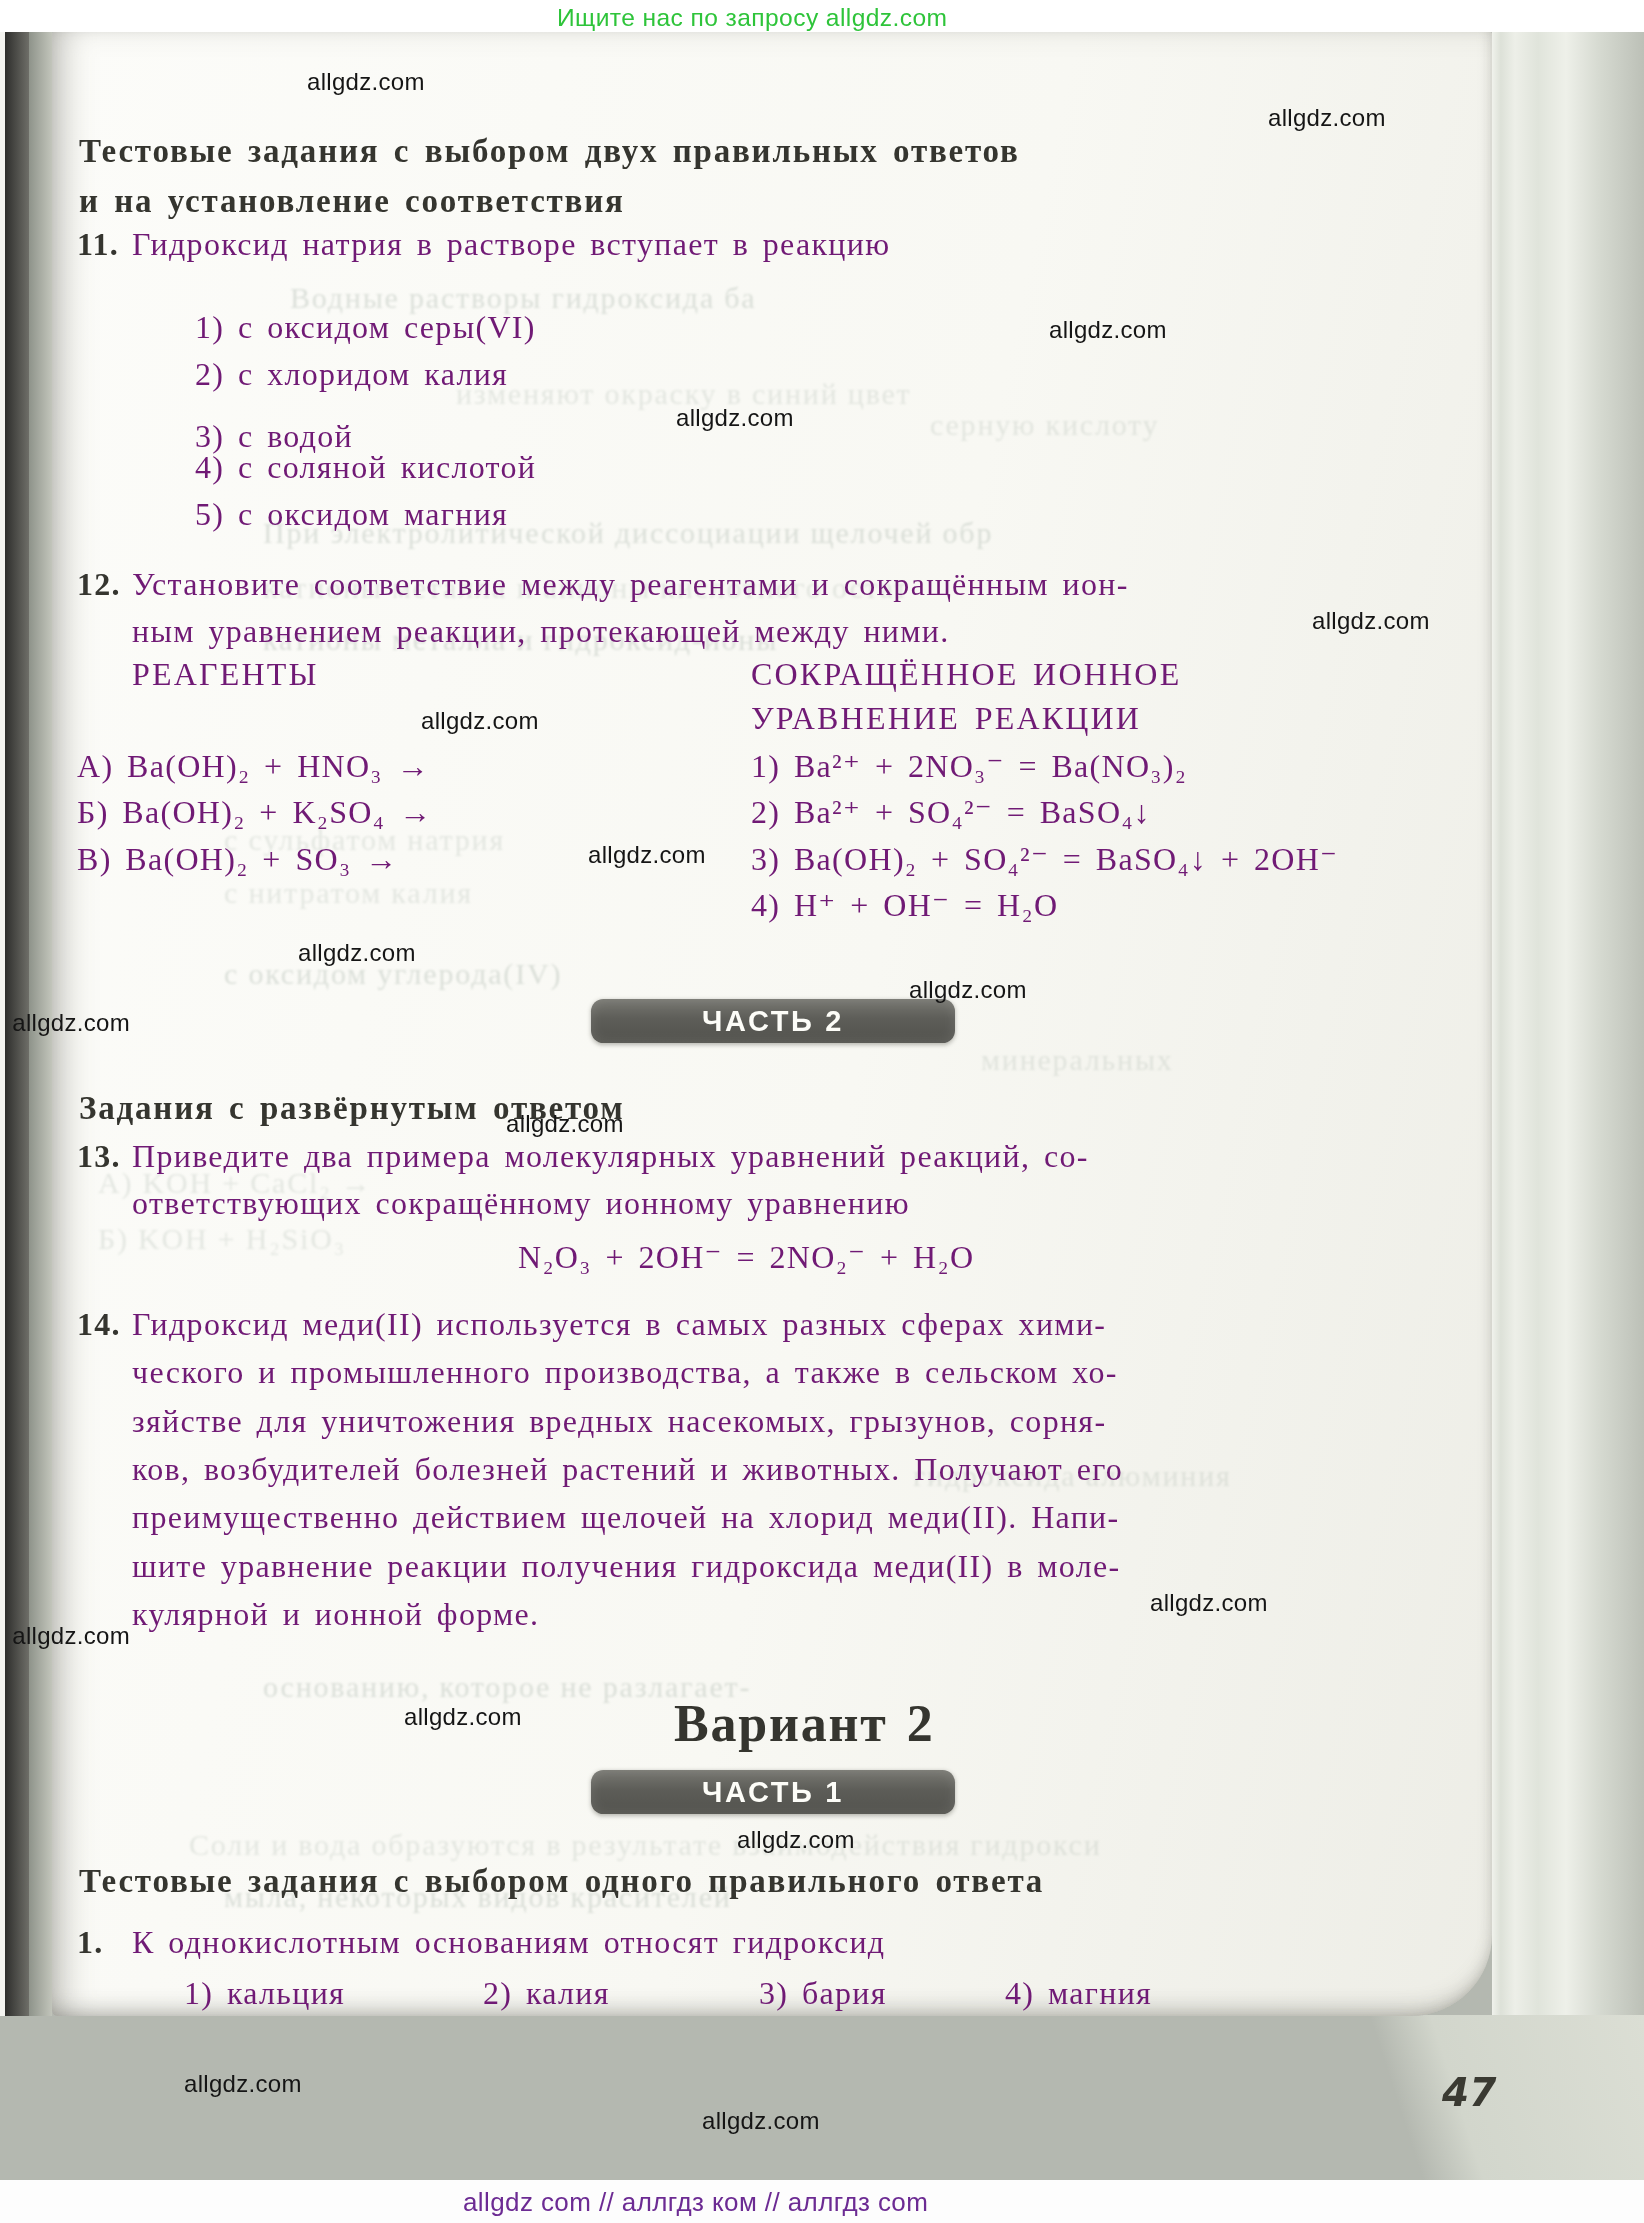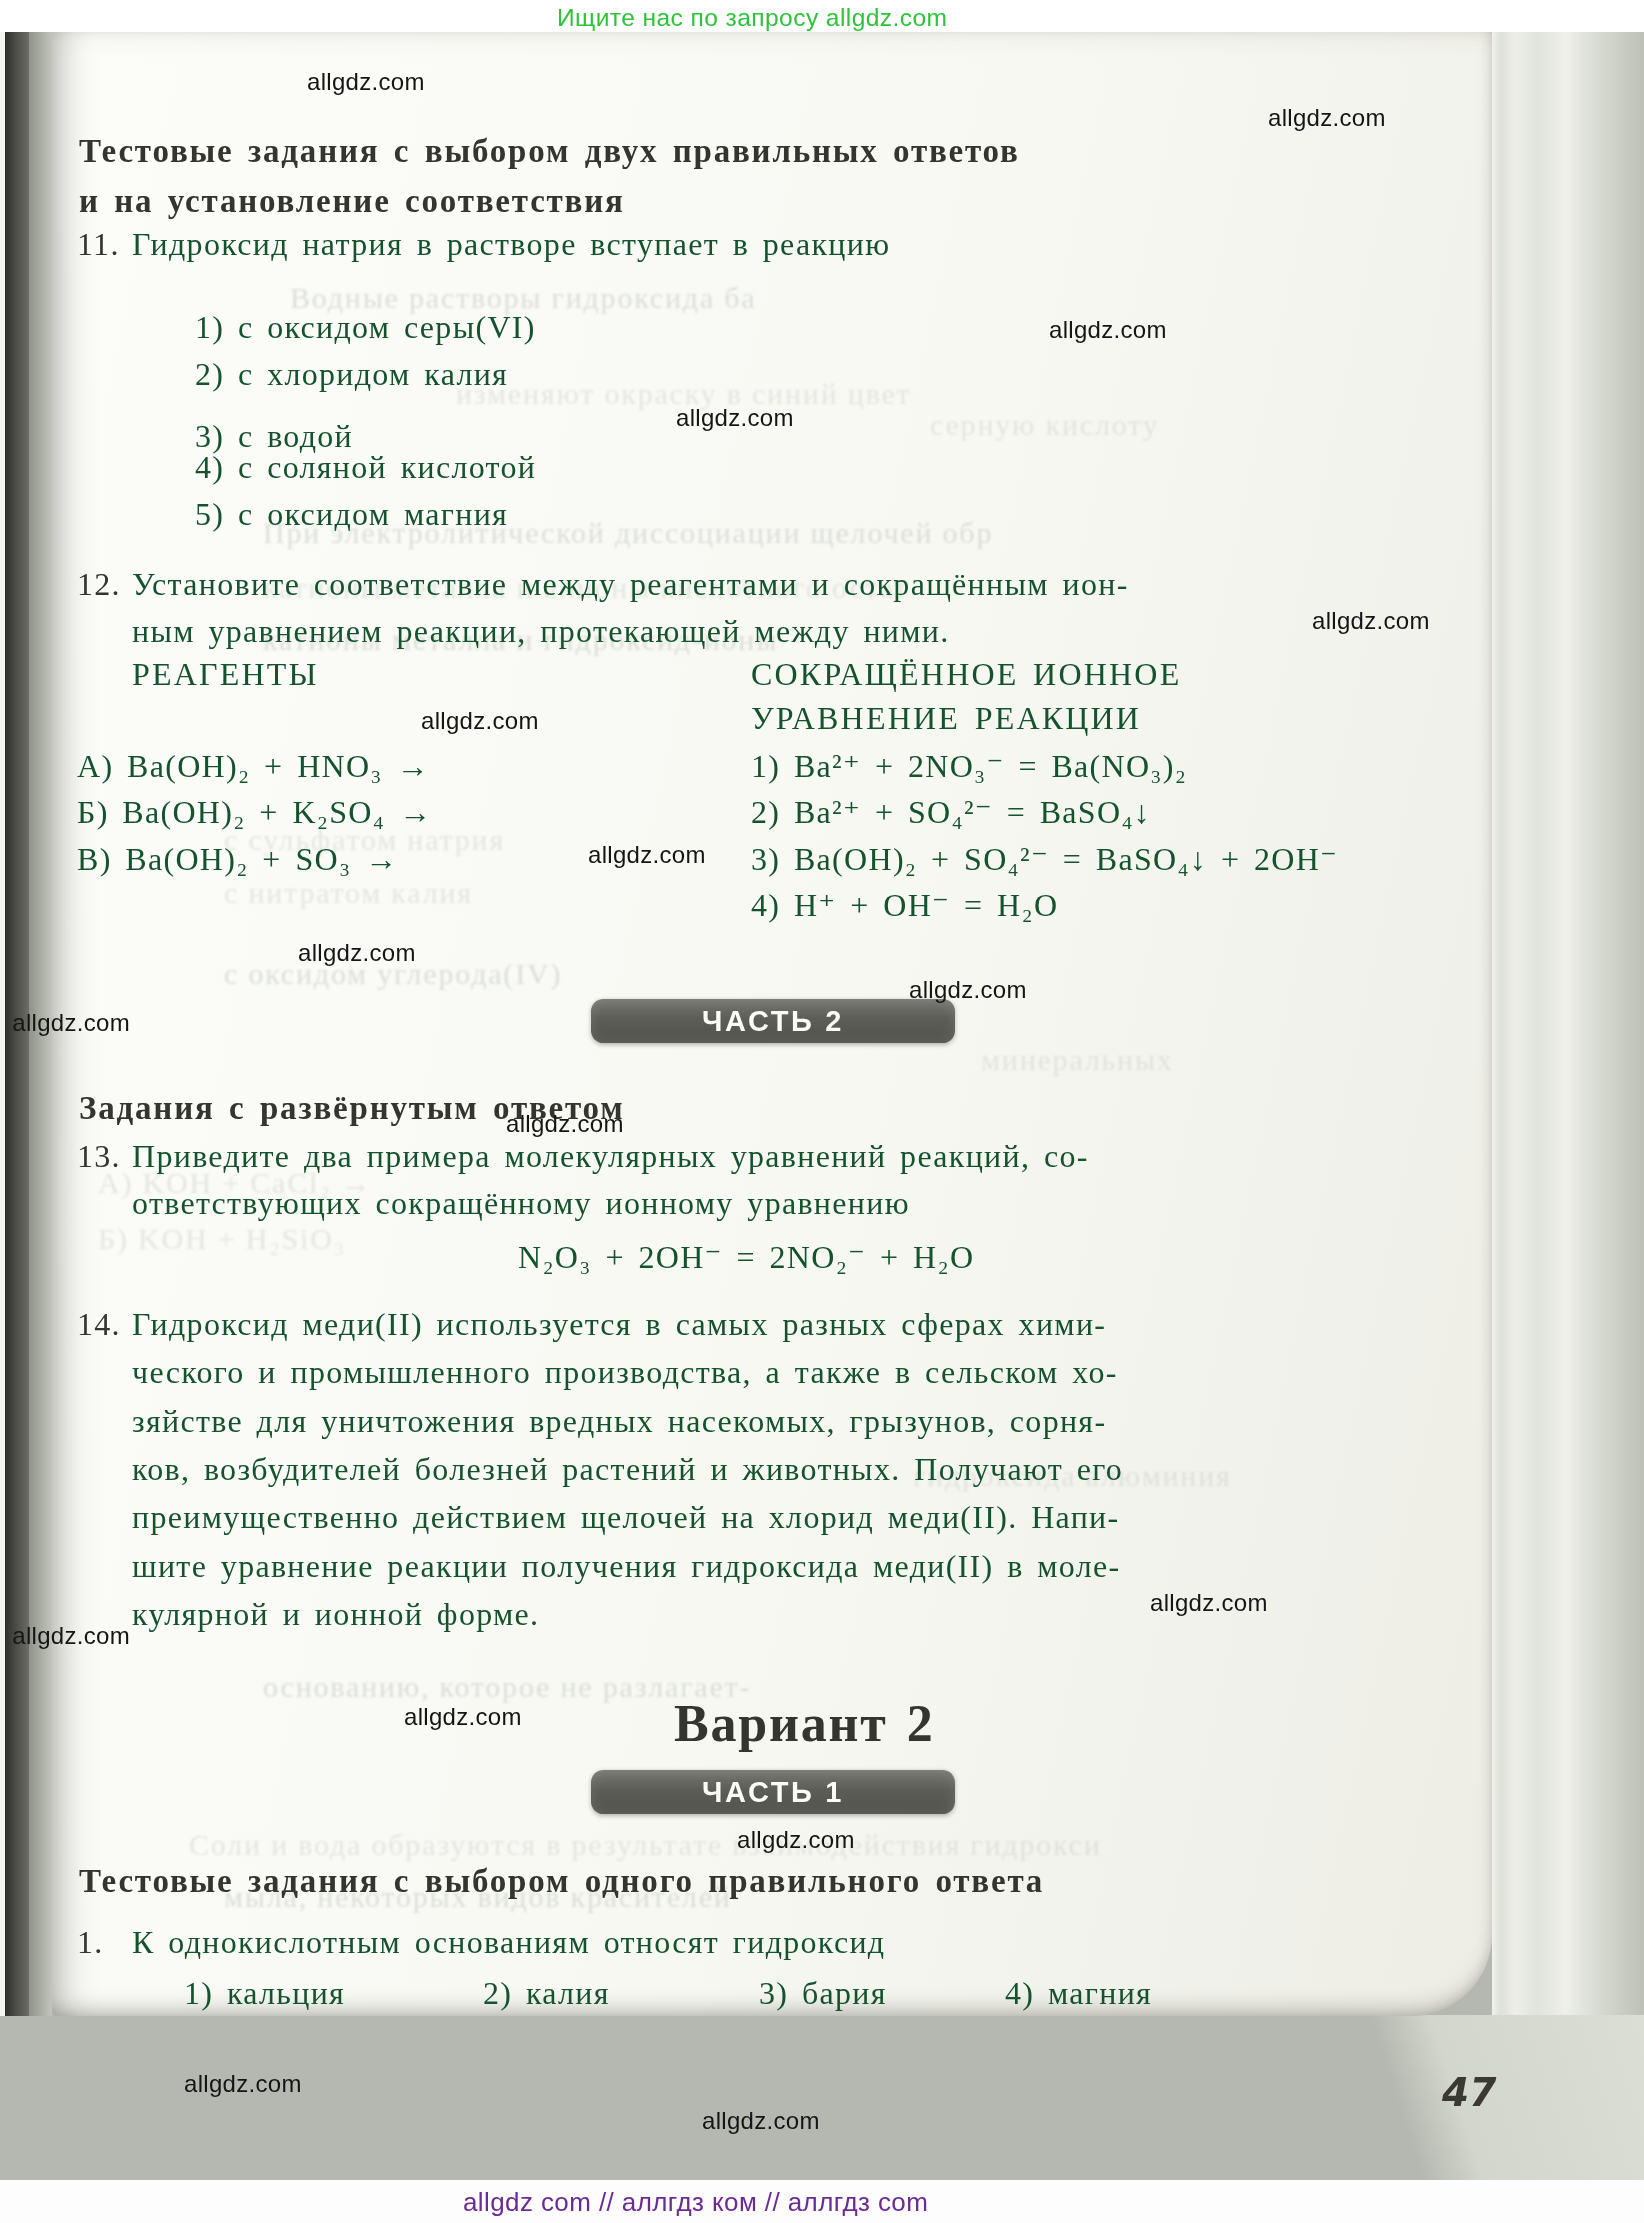--- a/index.html
+++ b/index.html
@@ -28,23 +28,23 @@
                      #eef0e9 74px,#d6dad1 107px,#c7cbc2 133px,#bcc0b7 152px);}
   .corner-light{position:absolute;left:1317px;top:2015px;width:327px;height:167px;z-index:1;
          background:linear-gradient(72deg,rgba(212,216,207,0) 28%,#d2d6cc 44%,#dbded4 100%);}
   .bottom-strip{position:absolute;left:0;top:2180px;width:1644px;height:44px;background:#fdfdfd;z-index:30;}
   .footer-line{position:absolute;left:463px;top:2187px;font:26px "Liberation Sans","DejaVu Sans",sans-serif;
          color:#6c2b93;letter-spacing:0.4px;z-index:31;white-space:nowrap;}
   .page-num{position:absolute;left:1442px;top:2070px;font-style:italic;font-weight:800;
          font-size:39px;font-family:"DejaVu Sans","Liberation Sans",sans-serif;color:#3a3a32;z-index:3;}
 
   
-  .t{position:absolute;font-size:32px;line-height:1.15;color:#14532d;letter-spacing:1.3px;
+  .t{position:absolute;font-size:32px;line-height:1.15;color:#701a75;letter-spacing:1.3px;
      word-spacing:4.4px;white-space:nowrap;z-index:10;}
-  .b{font-weight:normal;color:#35352f;}
+  .b{font-weight:bold;color:#35352f;}
   .h{font-weight:bold;font-size:33px;letter-spacing:1.8px;color:#35352f;}
   .caps{letter-spacing:2.2px;}
   .big{font-size:52px;}
 
   .part-banner{position:absolute;width:364px;height:44px;border-radius:12.3px;z-index:8;
       background:linear-gradient(180deg,#777771,#5d5d58 45%,#52524d);
       box-shadow:0 1.8px 4.4px rgba(60,60,50,.35), inset 0 0 12.3px rgba(255,255,255,.12);}
   .part-banner-label{position:absolute;width:364px;text-align:center;z-index:9;
       font:bold 29px/44px "Liberation Sans","DejaVu Sans",sans-serif;color:#fdfdf8;letter-spacing:2.6px;}
 

